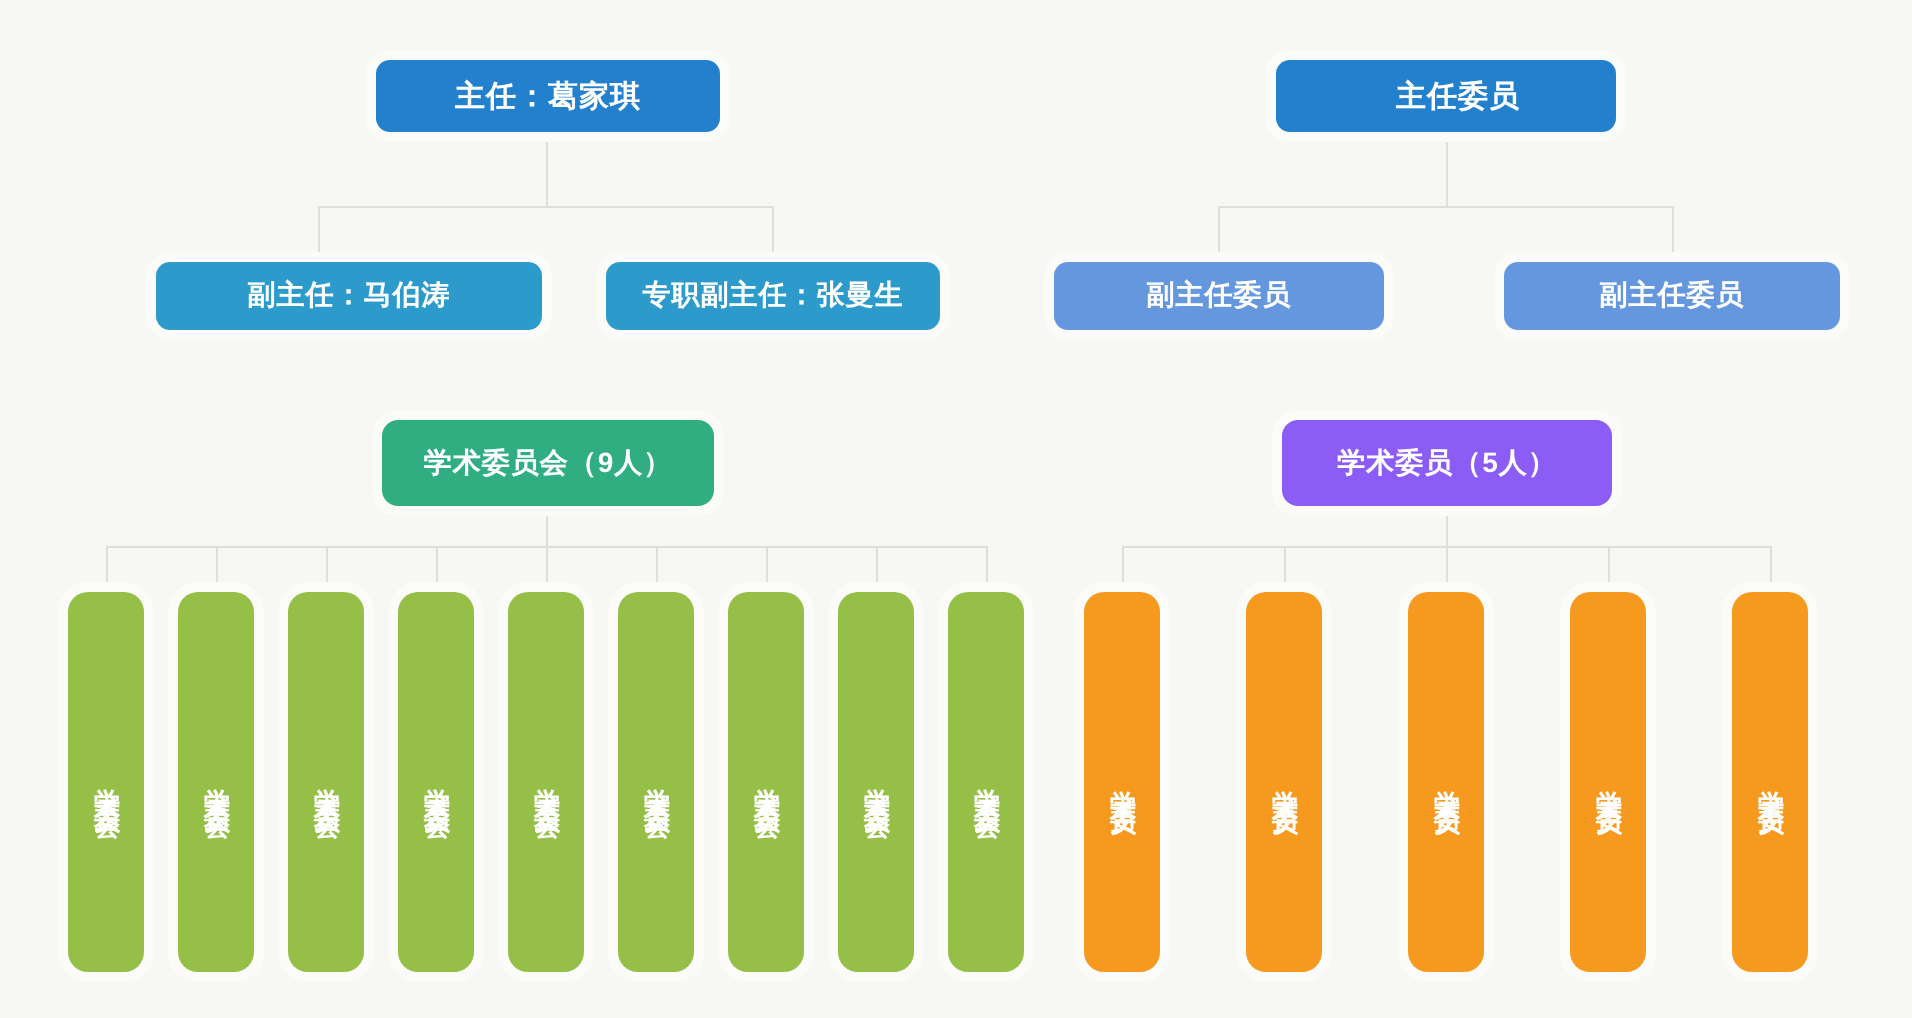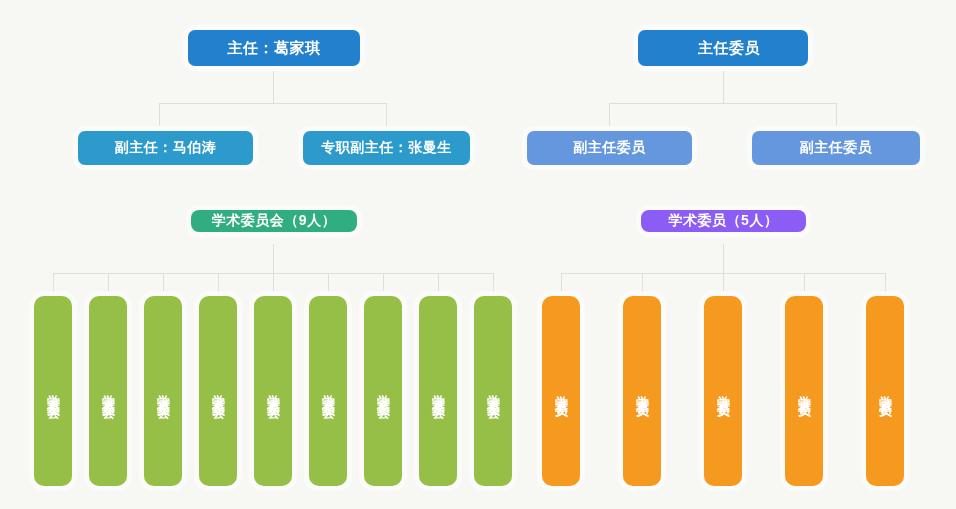--- a/index.html
+++ b/index.html
@@ -26,21 +26,21 @@
     display:flex;
     align-items:center;
     justify-content:center;
     font-weight:bold;
     letter-spacing:0.5px;
     box-shadow:0 0 0 5px #fbfbf9, 0 1px 4px rgba(0,0,0,0.13);
     z-index:5;
   }
   .node.top{height:36px;font-size:15px;}
   .node.mid{height:34px;font-size:14px;}
-  .node.group{height:22px;font-size:14px;border-radius:8px;}
+  .node.group{height:43px;font-size:14px;border-radius:8px;}
 
   
   .leaf{
     position:absolute;
     box-sizing:border-box;
     width:38px;height:190px;
     border-radius:10px;
     color:#ffffff;
     font-size:13px;
     font-weight:bold;
@@ -75,21 +75,21 @@
     <div class="conn v" style="left:273px;top:273px;height:23px;"></div>
     <div class="conn v" style="left:328px;top:273px;height:23px;"></div>
     <div class="conn v" style="left:383px;top:273px;height:23px;"></div>
     <div class="conn v" style="left:438px;top:273px;height:23px;"></div>
     <div class="conn v" style="left:493px;top:273px;height:23px;"></div>
 
     <div class="node top" style="left:188px;top:30px;width:172px;background:#2280cc;">
       <span>主任：葛家琪</span>
     </div>
 
-    <div class="node mid" style="left:78px;top:131px;width:175px;background:#2c9bcb;">
+    <div class="node mid" style="left:78px;top:131px;width:193px;background:#2c9bcb;">
       <span>副主任：马伯涛</span>
     </div>
     <div class="node mid" style="left:303px;top:131px;width:167px;background:#2c9bcb;text-align:right;">
       <span>专职副主任：张曼生</span>
     </div>
 
     <div class="node group" style="left:191px;top:210px;width:166px;background:#30ad81;">
       <span>学术委员会（9人）</span>
     </div>
 

